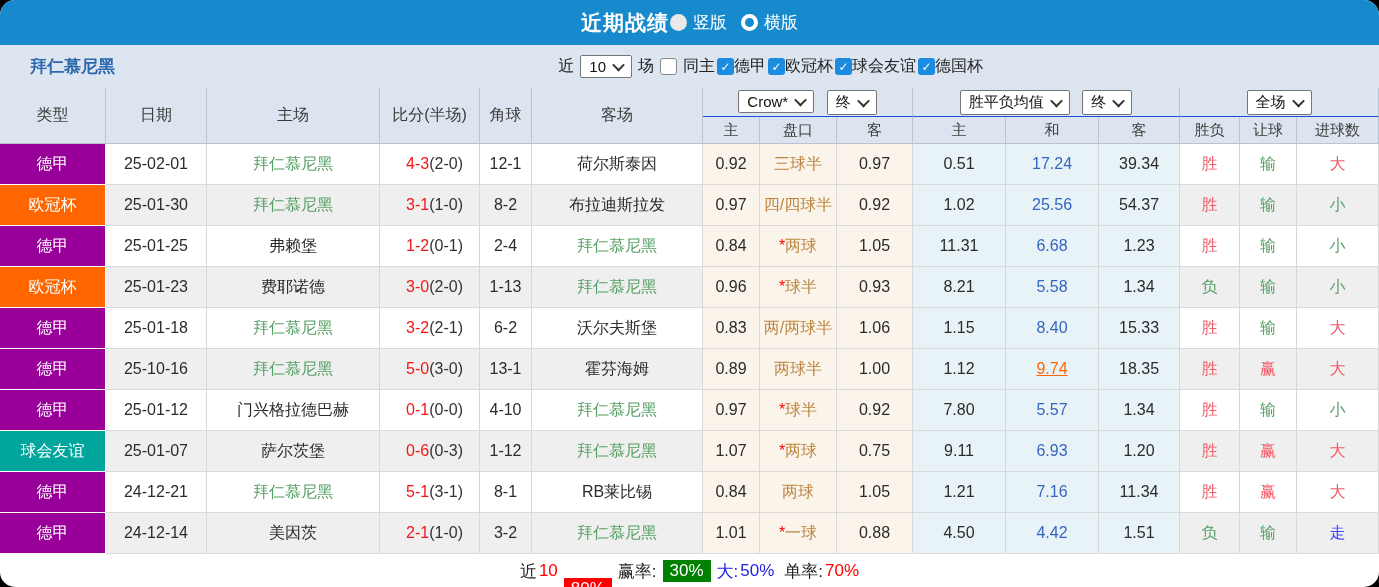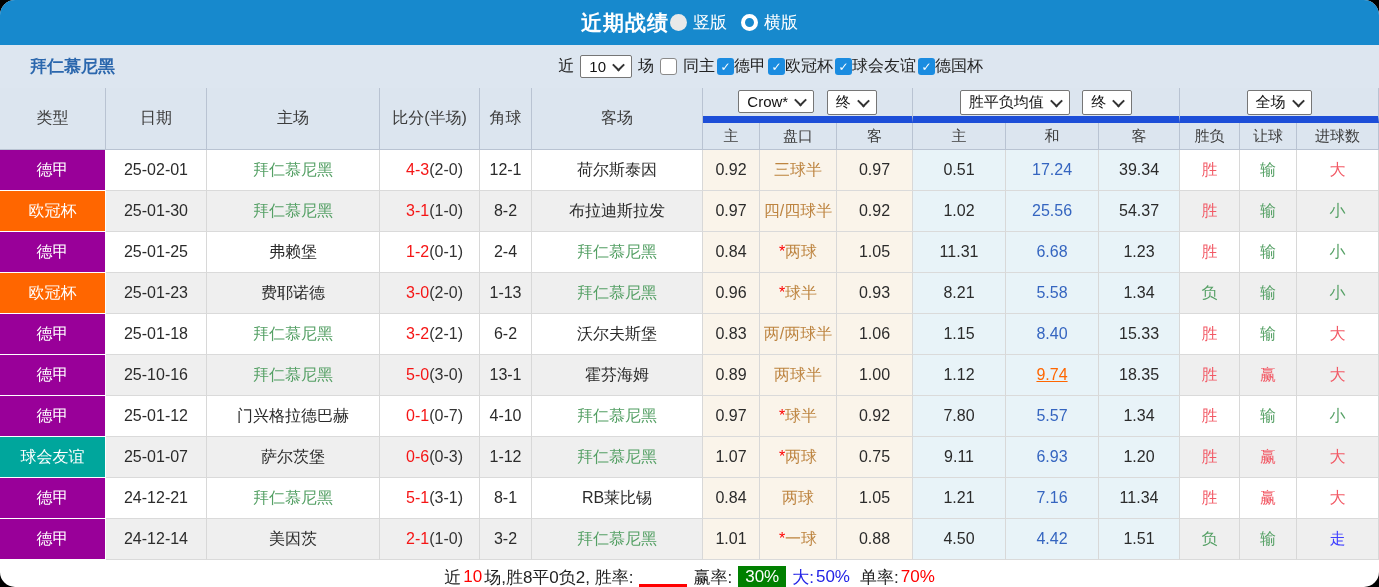--- a/index.html
+++ b/index.html
@@ -27,21 +27,21 @@
   .cb.on::after{content:"✓";color:#fff;font-size:12px;font-weight:bold;line-height:1;}
   .filters .lbl{margin:0 6px;}
   .filters .cblbl{margin-right:2px;}
   
   table{border-collapse:separate;border-spacing:0;table-layout:fixed;width:1379px;}
   th,td{padding:0;text-align:center;overflow:hidden;white-space:nowrap;}
   thead th{background:#dce5ef;color:#3c3c3c;font-weight:normal;font-size:16px;
            border-right:1px solid #b9c3d2;border-bottom:1px solid #b9c3d2;}
   thead tr.hr1 th{height:28px;}
   thead tr.hr2 th{height:26px;font-size:15px;}
-  thead th.grp{border-bottom:7px solid #1d4ed8;}
+  thead th.grp{border-bottom:1px solid #1d4ed8;}
   thead .sel{margin:0 4px;}
   tbody td{height:40px;font-size:16px;color:#2b2b2b;border-right:1px solid #d8d8d8;border-bottom:1px solid #dadada;background:#fff;}
   tbody tr.even td{background:#efefef;}
   tbody td.type{color:#fff;font-size:16px;border-bottom:1px solid #fff;border-right:1px solid #fff;}
   tbody td.cream, tbody tr.even td.cream{background:#faf4ea;}
   tbody td.avgbg, tbody tr.even td.avgbg{background:#e8f3f8;}
   .green{color:#55a065;}
   .scr{color:#f51515;margin-left:10px;}
   .half{color:#333;}
   .hand{color:#bd8440;text-align:center;}
@@ -259,21 +259,21 @@
       <td class="avgbg"><span class="avgd hl">9.74</span></td>
       <td class="avgbg">18.35</td>
       <td class="t-red">胜</td>
       <td class="t-red">赢</td>
       <td class="t-red">大</td>
     </tr>
         <tr>
       <td class="type" style="background: rgb(153, 0, 153);">德甲</td>
       <td>25-01-12</td>
       <td>门兴格拉德巴赫</td>
-      <td><span class="scr">0-1</span><span class="half">(0-7)</span></td>
+      <td><span class="scr">0-1</span><span class="half">(0-0)</span></td>
       <td>4-10</td>
       <td class="green">拜仁慕尼黑</td>
       <td class="cream">0.97</td>
       <td class="cream"><span class="star">*</span><span class="hand">球半</span></td>
       <td class="cream">0.92</td>
       <td class="avgbg">7.80</td>
       <td class="avgbg"><span class="avgd">5.57</span></td>
       <td class="avgbg">1.34</td>
       <td class="t-red">胜</td>
       <td class="t-green">输</td>
@@ -329,21 +329,20 @@
       <td class="t-green">负</td>
       <td class="t-green">输</td>
       <td class="t-blue">走</td>
     </tr>
       </tbody>
   </table>
 
   <div class="footer">
     <span>近</span>
     <span class="red-t">10</span>
-    <span>场,胜8平0负2, 胜率:</span>
     <span class="badge red">80%</span>
     <span>赢率:</span>
     <span class="badge green">30%</span>
     <span class="blue-t">大:</span>
     <span class="blue-t">50%</span>
     <span style="width:6px"></span>
     <span>单率:</span>
     <span class="red-t">70%</span>
   </div>
 

